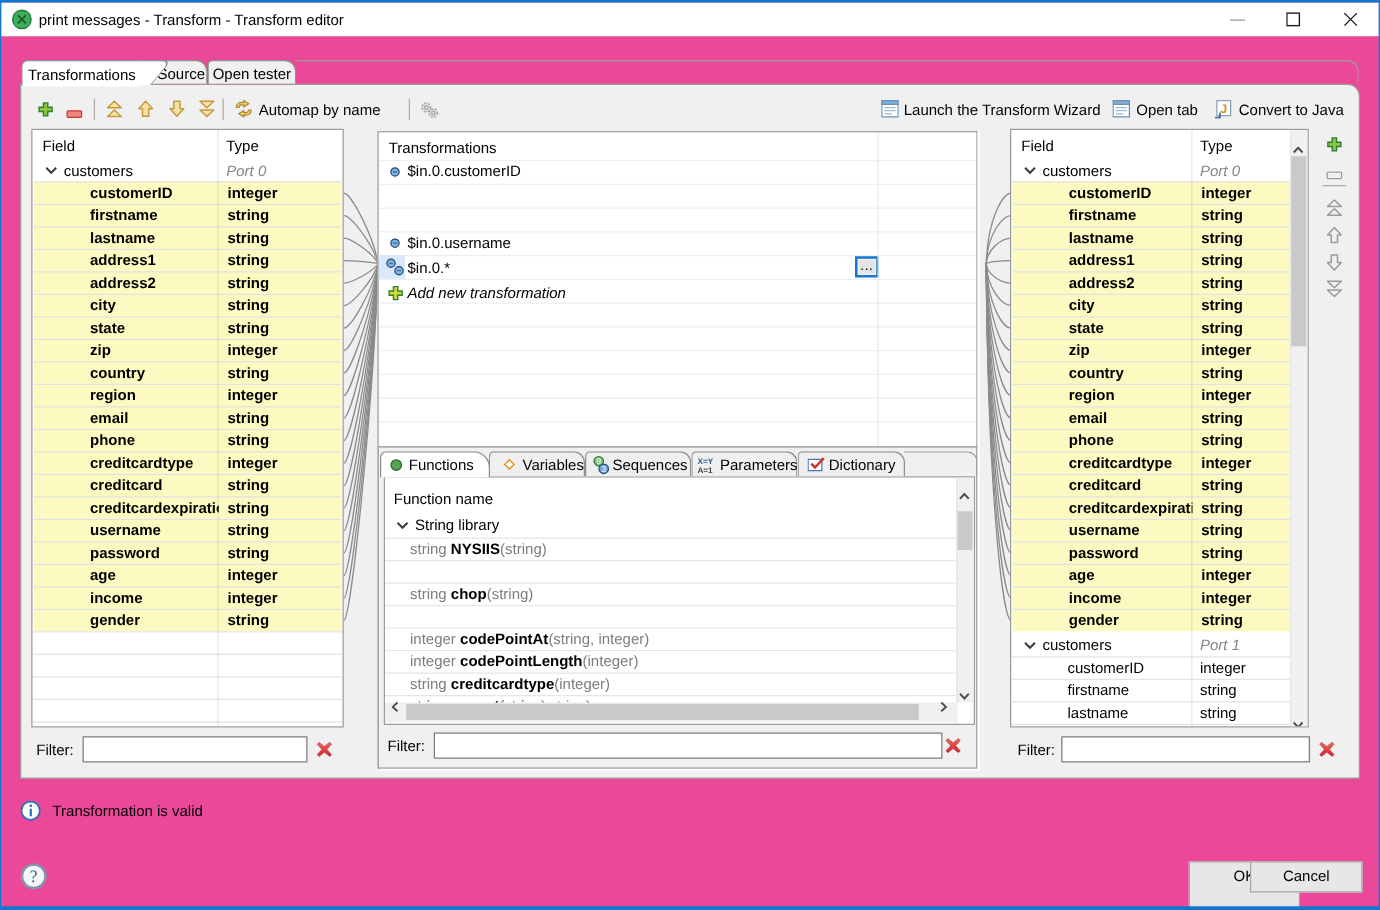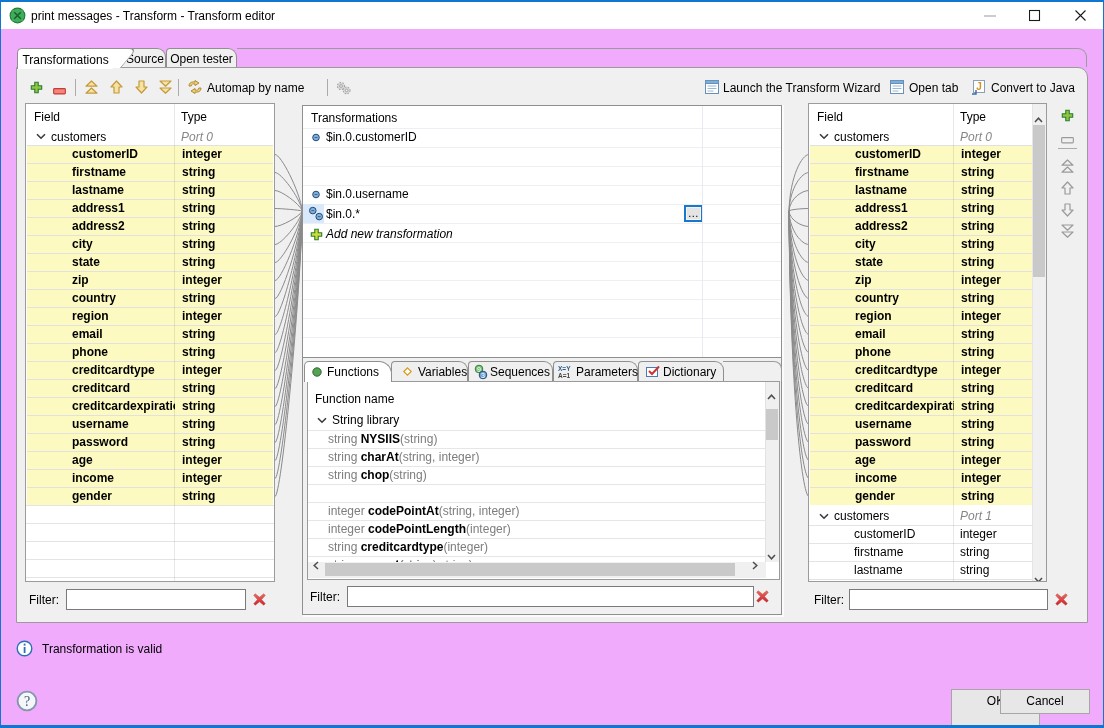--- a/index.html
+++ b/index.html
@@ -1,18 +1,18 @@
 <!DOCTYPE html>
 <html><head><meta charset="utf-8"><title>Transform editor</title>
 <style>
 *{margin:0;padding:0;box-sizing:border-box}
 html,body{width:1104px;height:728px;overflow:hidden}
 body{font-family:"Liberation Sans",sans-serif;font-size:12px;color:#000;background:#f0f0f0;position:relative}
 .abs{position:absolute}
-#win{position:absolute;inset:0;background:#f0abfc}
+#win{position:absolute;inset:0;background:#ec4899}
 .wb{position:absolute;background:#0f77cf;z-index:99}
 #titlebar{position:absolute;left:1px;top:2px;width:1102px;height:27px;background:#fff}
 #title{position:absolute;left:31px;top:9px;font-size:12px;white-space:pre}
 #content{position:absolute;left:16px;top:67px;width:1072px;height:556px;border:1px solid #9b9b9b;border-top-right-radius:10px;background:#f0f0f0}
 .tab{position:absolute;height:19px;background:#f0f0f0;border:1px solid #8f8f8f;border-bottom:none;border-radius:4px 9px 0 0;font-size:12px;text-align:center;padding-top:3px}
 #tabactive{background:#fff;border-radius:5px 14px 0 0;z-index:5;height:21px;padding-top:4px}
 .tbl{position:absolute;background:#fff;border:1px solid #9b9b9b;overflow:hidden}
 .thead{position:absolute;top:0;left:0;right:0;height:24px;font-size:12px}
 .yrow{position:absolute;left:1px;right:1px;height:18px;background:#fcfac0;border-top:1px solid #e1e1e1;line-height:17px;white-space:nowrap}
 .fname{position:absolute;left:45px;width:var(--fw,103px);font-weight:bold;overflow:hidden;white-space:nowrap}
@@ -357,21 +357,20 @@
       <div class="abs" style="left:24px;top:31px">String library</div>
 <div class="fgline" style="top:48px"></div>
 <div class="fgline" style="top:66px"></div>
 <div class="fgline" style="top:84px"></div>
 <div class="fgline" style="top:102px"></div>
 <div class="fgline" style="top:120px"></div>
 <div class="fgline" style="top:138px"></div>
 <div class="fgline" style="top:156px"></div>
 <div class="fgline" style="top:174px"></div>
 <div class="frow" style="top:48px"><span class="gy">string&nbsp;</span><span class="fn">NYSIIS</span><span class="gy">(string)</span></div>
-<div class="frow" style="top:66px"><span class="gy">string&nbsp;</span><span class="fn">charAt</span><span class="gy">(string, integer)</span></div>
 <div class="frow" style="top:84px"><span class="gy">string&nbsp;</span><span class="fn">chop</span><span class="gy">(string)</span></div>
 <div class="frow" style="top:120px"><span class="gy">integer&nbsp;</span><span class="fn">codePointAt</span><span class="gy">(string, integer)</span></div>
 <div class="frow" style="top:138px"><span class="gy">integer&nbsp;</span><span class="fn">codePointLength</span><span class="gy">(integer)</span></div>
 <div class="frow" style="top:156px"><span class="gy">string&nbsp;</span><span class="fn">creditcardtype</span><span class="gy">(integer)</span></div>
 <div class="frow" style="top:174px"><span class="gy">string&nbsp;</span><span class="fn">concat</span><span class="gy">(string)</span></div>
 <div class="frow" style="top:174px"><span class="gy">string&nbsp;</span><span class="fn">concat</span><span class="gy">(string, string)</span></div>
 <div class="sbtrack" style="right:0;top:0;width:14px;height:180px;border-left:1px solid #e2e2e2"></div>
 <div class="sbarrow" style="right:3px;top:7px"><svg width="9" height="6" viewBox="0 0 9 6">
           <path d="M1 5 L4.5 1.2 L8 5" fill="none" stroke="#4d4d4d" stroke-width="1.5"></path>
         </svg></div>

